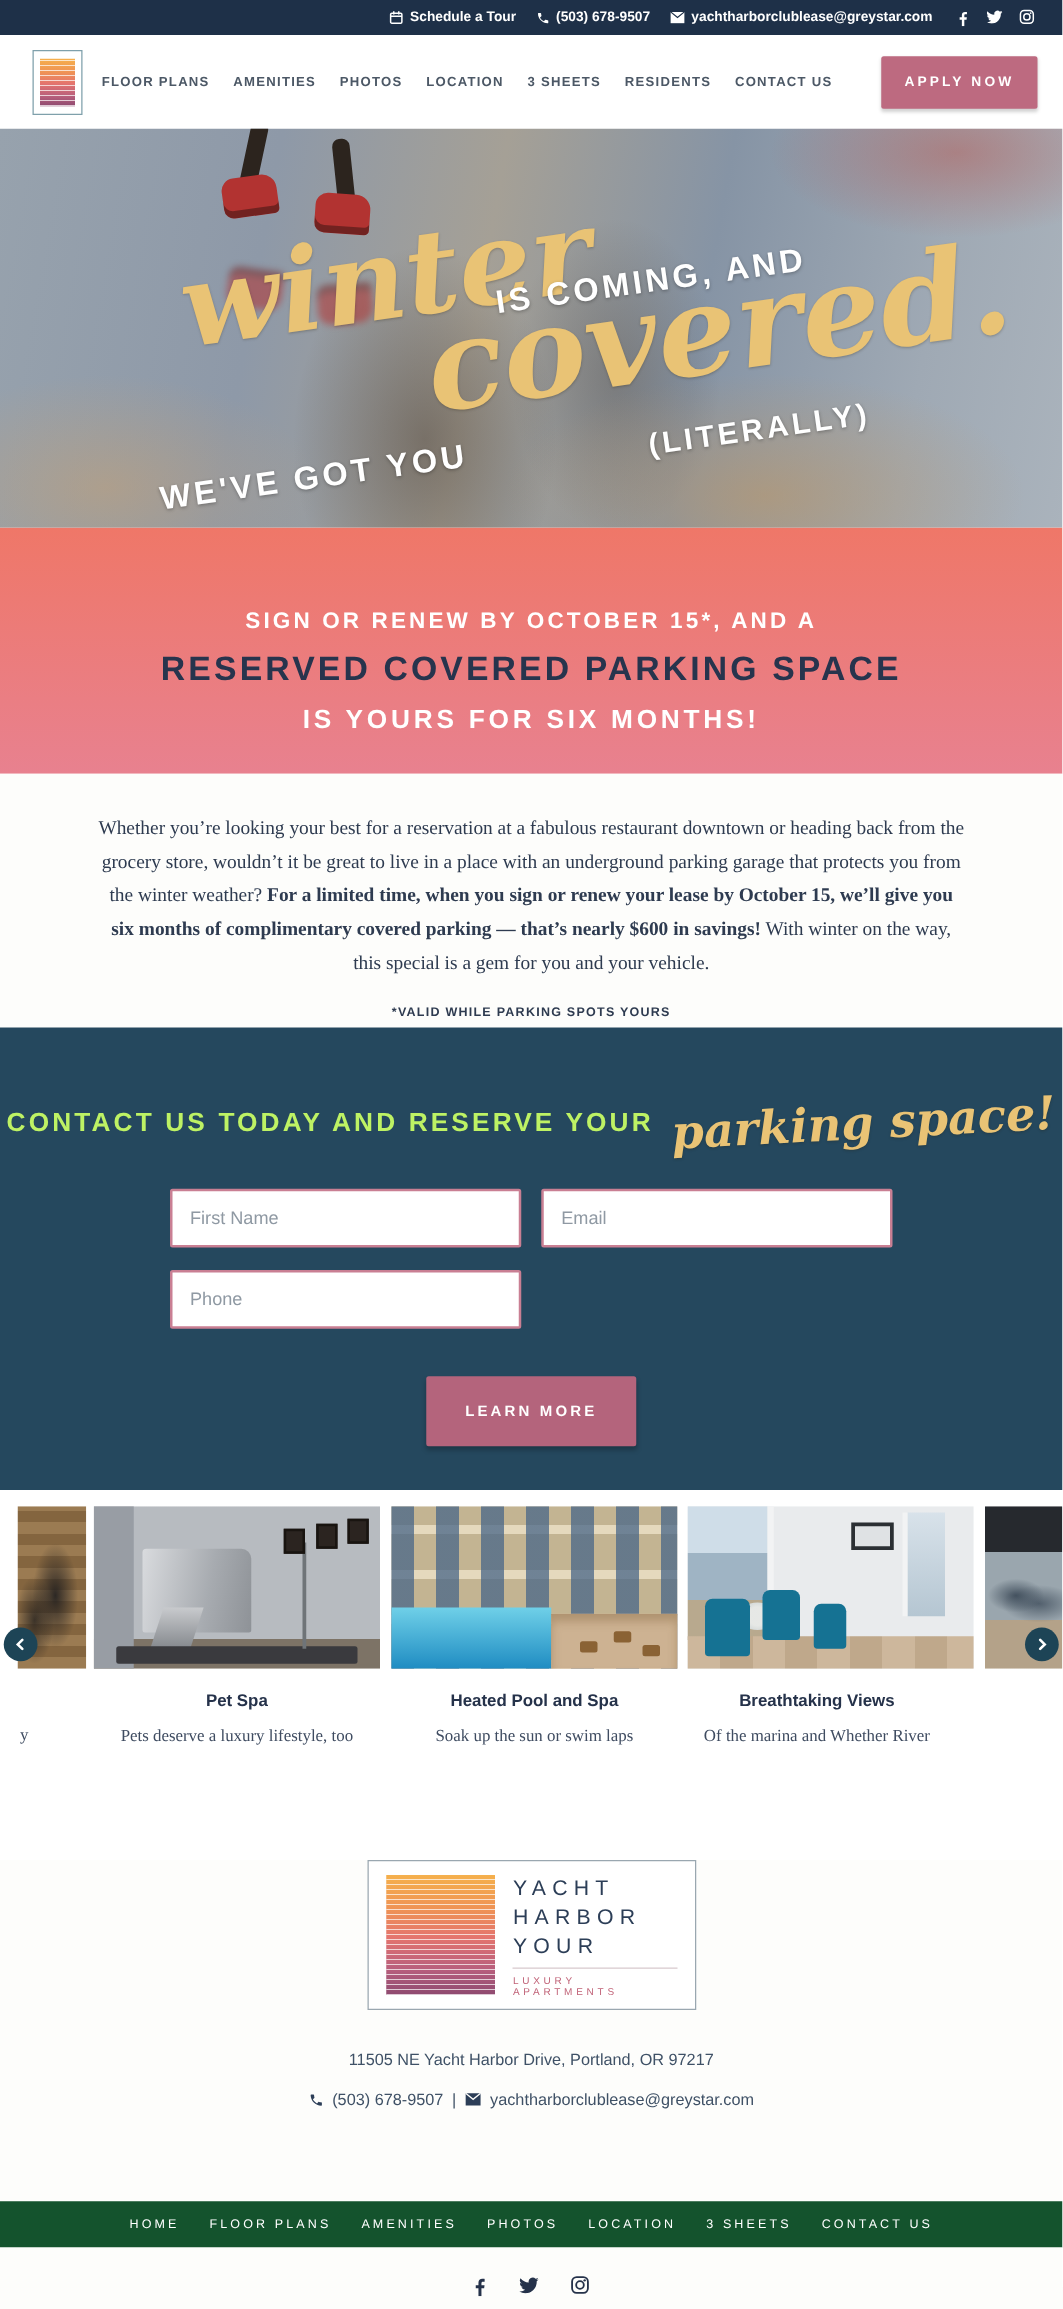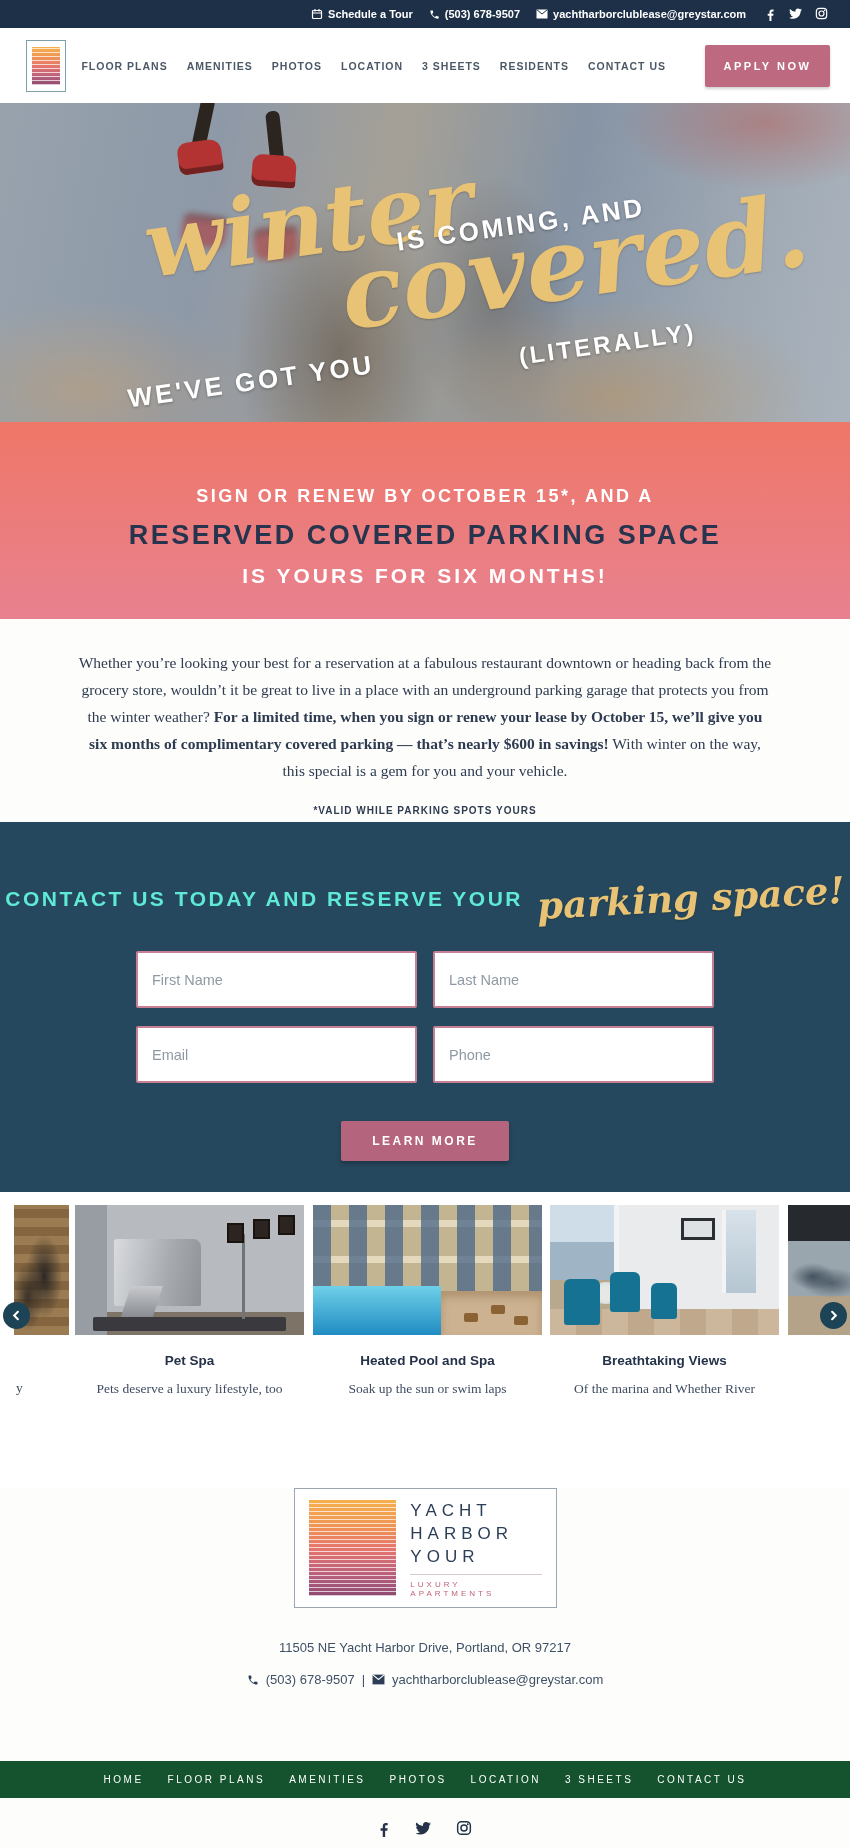--- a/index.html
+++ b/index.html
@@ -91,33 +91,33 @@
   }
   .copy strong { font-weight:bold; }
   .copy .disclaimer {
     font-family:"Liberation Sans", sans-serif; font-size:10px; font-weight:bold;
     letter-spacing:1px; margin-top:13px; color:#2e3b50;
   }
 
   
   .formsec { height:370px; background:#25485e; text-align:center; }
   .formsec .heading { padding-top:58px; display:flex; justify-content:center; align-items:center; gap:14px; }
-  .formsec .heading .plain { color:#5eead4; font-size:21px; font-weight:bold; letter-spacing:2.5px; }
+  .formsec .heading .plain { color:#bef264; font-size:21px; font-weight:bold; letter-spacing:2.5px; }
   .formsec .heading .script { font-size:37px; transform:rotate(-3deg); }
   .formgrid {
     width:578px; margin:34px auto 0; display:grid;
     grid-template-columns:1fr 1fr; gap:18px 16px;
   }
   .formgrid input {
-    height:57px; border:2px solid #c97f93; border-radius:2px; background:#fff;
+    height:47px; border:2px solid #c97f93; border-radius:2px; background:#fff;
     padding:0 14px; font-family:inherit; font-size:14.5px; color:#3c4858; width:100%;
   }
   .formgrid input::placeholder { color:#8f99a3; }
   .btn-learn {
-    margin-top:38px; width:168px; height:40px; border:none; cursor:pointer;
+    margin-top:38px; width:168px; height:56px; border:none; cursor:pointer;
     background:#b4647c; color:#fff; font-family:inherit;
     font-size:12px; font-weight:bold; letter-spacing:2.5px; border-radius:2px;
     box-shadow:0 3px 4px rgba(0,0,0,.25);
   }
 
   
   .carousel { position:relative; height:228px; background:#fff; }
   .strip { position:relative; height:130px; margin-top:13px; }
   .slide { position:absolute; top:0; width:229px; height:130px; overflow:hidden; background:#ccc; }
   .slide-partial-left  { left:14px; width:55px; }
@@ -306,21 +306,20 @@
   <div class="disclaimer">*VALID WHILE PARKING SPOTS YOURS</div>
 </section>
 
 <section class="formsec">
   <div class="heading">
     <span class="plain">CONTACT US TODAY AND RESERVE YOUR</span>
     <span class="script" style="font-size:37px;">parking space!</span>
   </div>
   <form class="formgrid">
     <input type="text" placeholder="First Name" style="">
-    <input type="text" placeholder="Last Name" style="">
     <input type="text" placeholder="Email" style="">
     <input type="text" placeholder="Phone" style="">
   </form>
   <button class="btn-learn">LEARN MORE</button>
 </section>
 
 <section class="carousel">
   <div class="strip">
     <div class="slide slide-partial-left">
       <div class="bg-bikes"></div>
@@ -379,21 +378,21 @@
   <div class="caps">
     <span class="cap-frag">y</span>
     <div class="cap" style="left:75px;">
       <div class="t">Pet Spa</div>
       <div class="s">Pets deserve a luxury lifestyle, too</div>
     </div>
     <div class="cap" style="left:313px;">
       <div class="t">Heated Pool and Spa</div>
       <div class="s">Soak up the sun or swim laps</div>
     </div>
-    <div class="cap" style="left:550px;">
+    <div class="cap" style="left:539px;">
       <div class="t">Breathtaking Views</div>
       <div class="s">Of the marina and Whether River</div>
     </div>
   </div>
 </section>
 
 <section class="finfo">
   <div class="logo-box">
     <span class="logo-waves"></span>
     <span class="logo-words">

